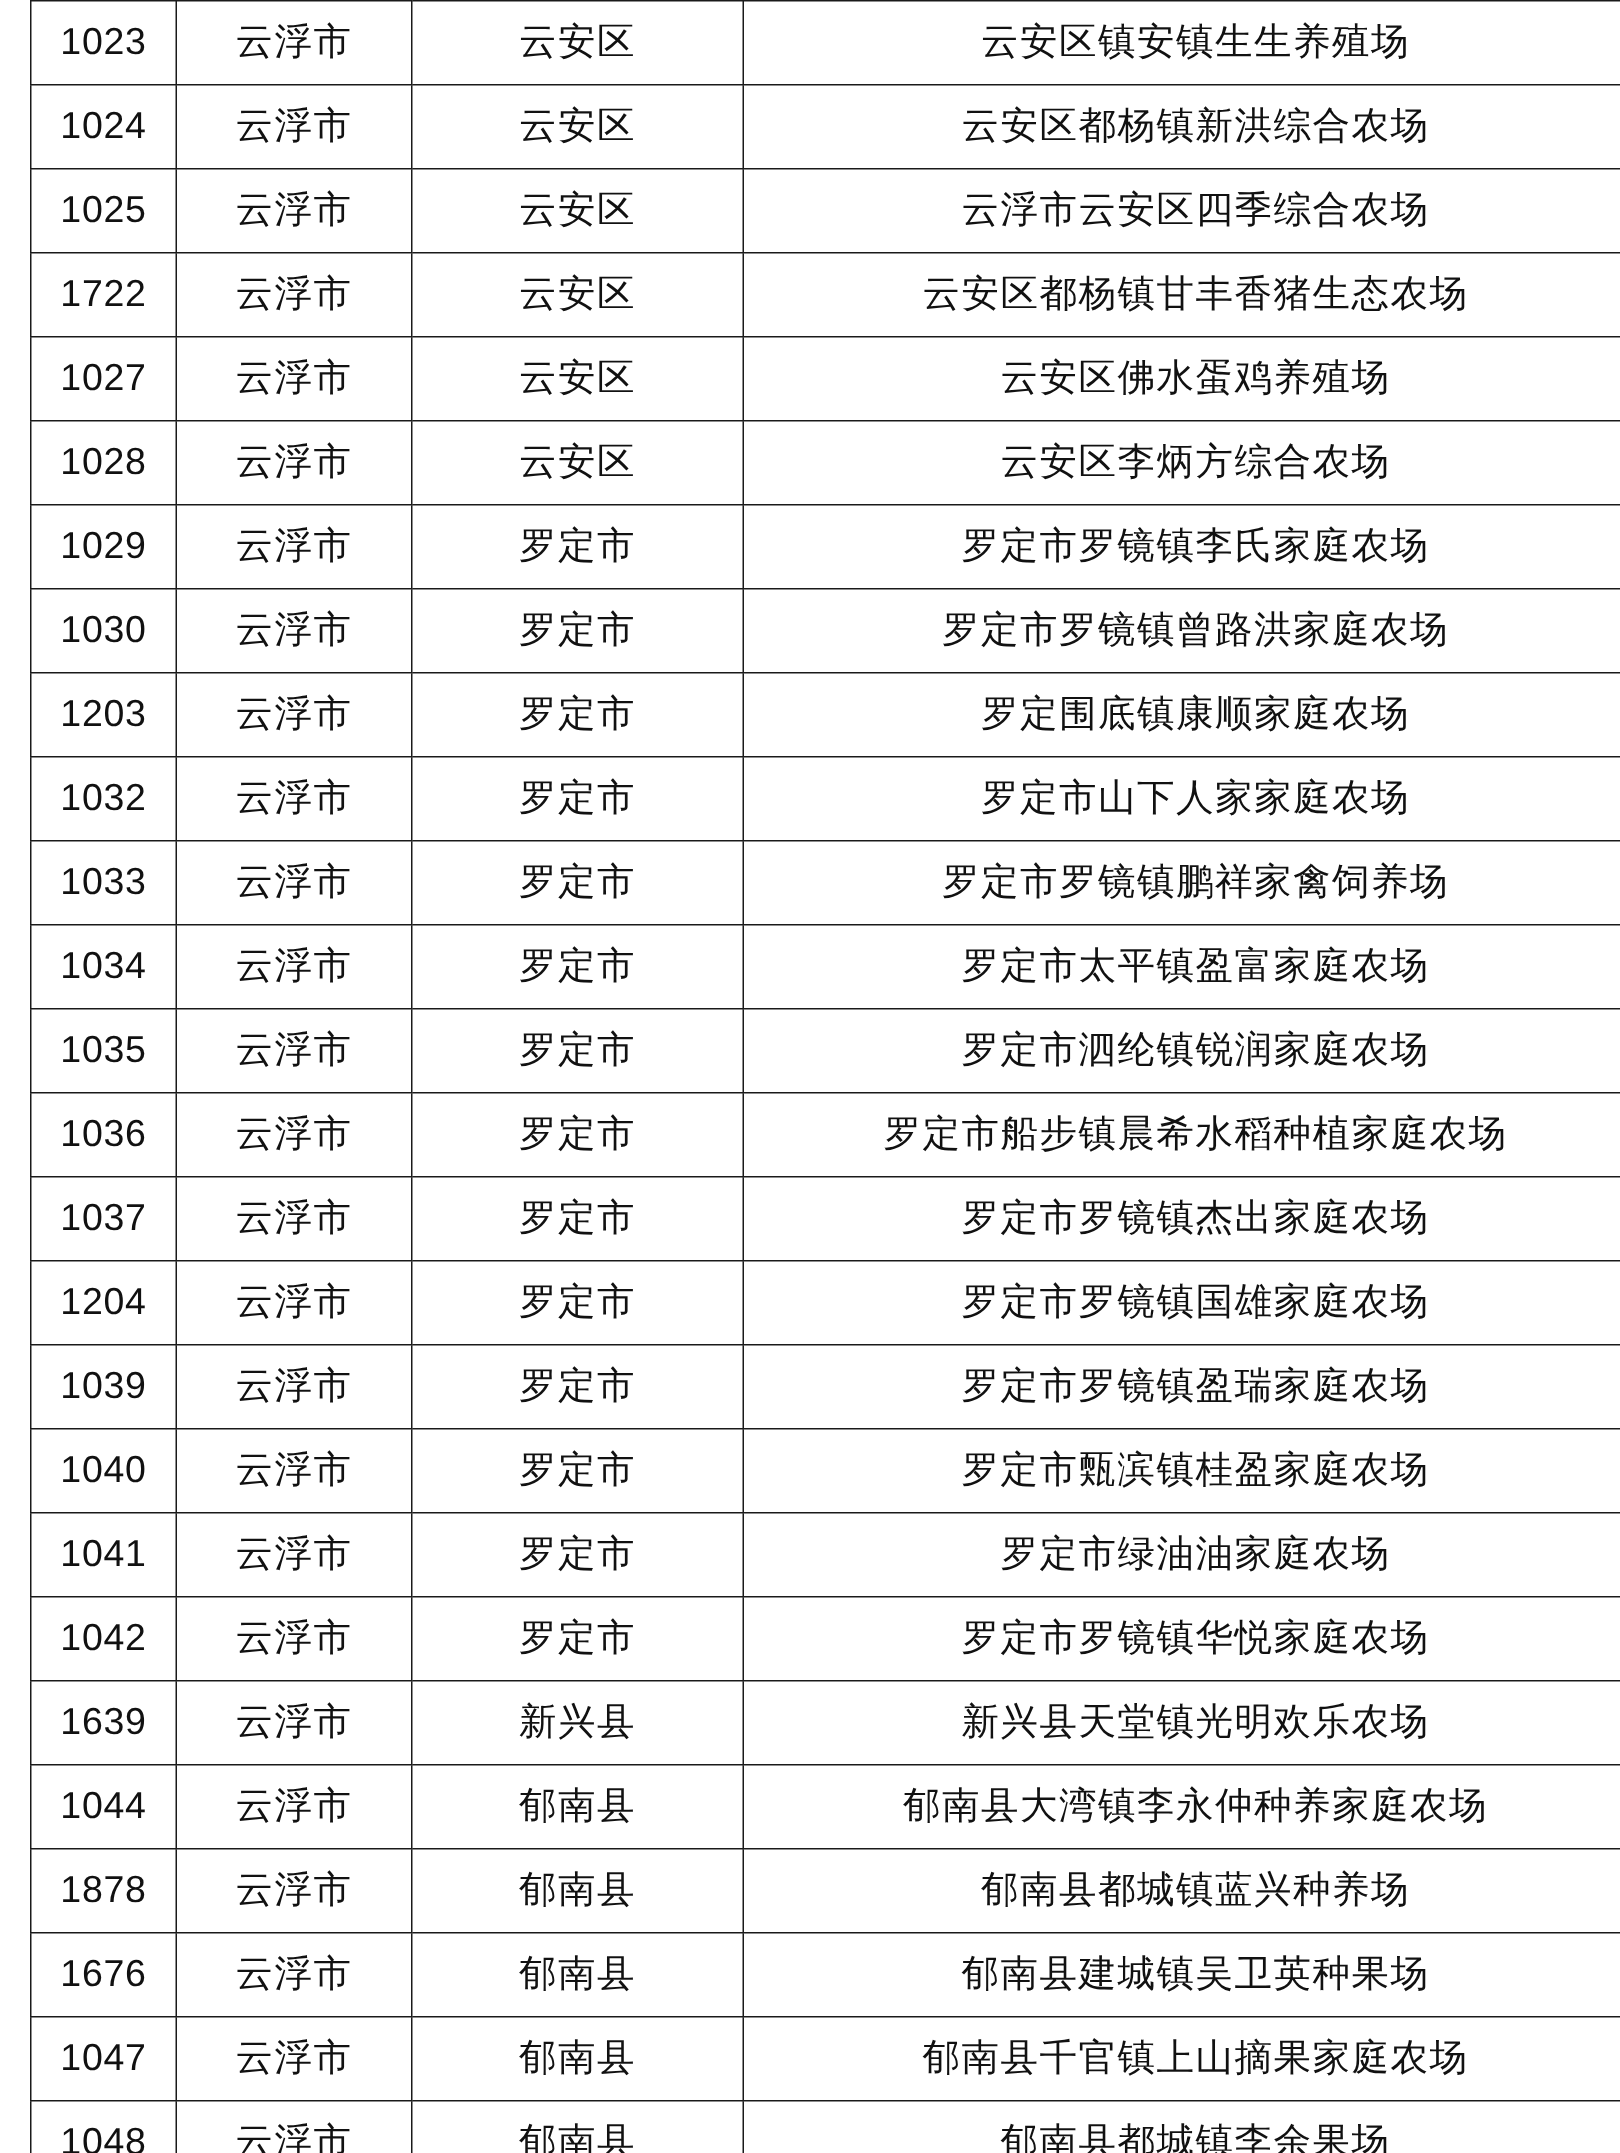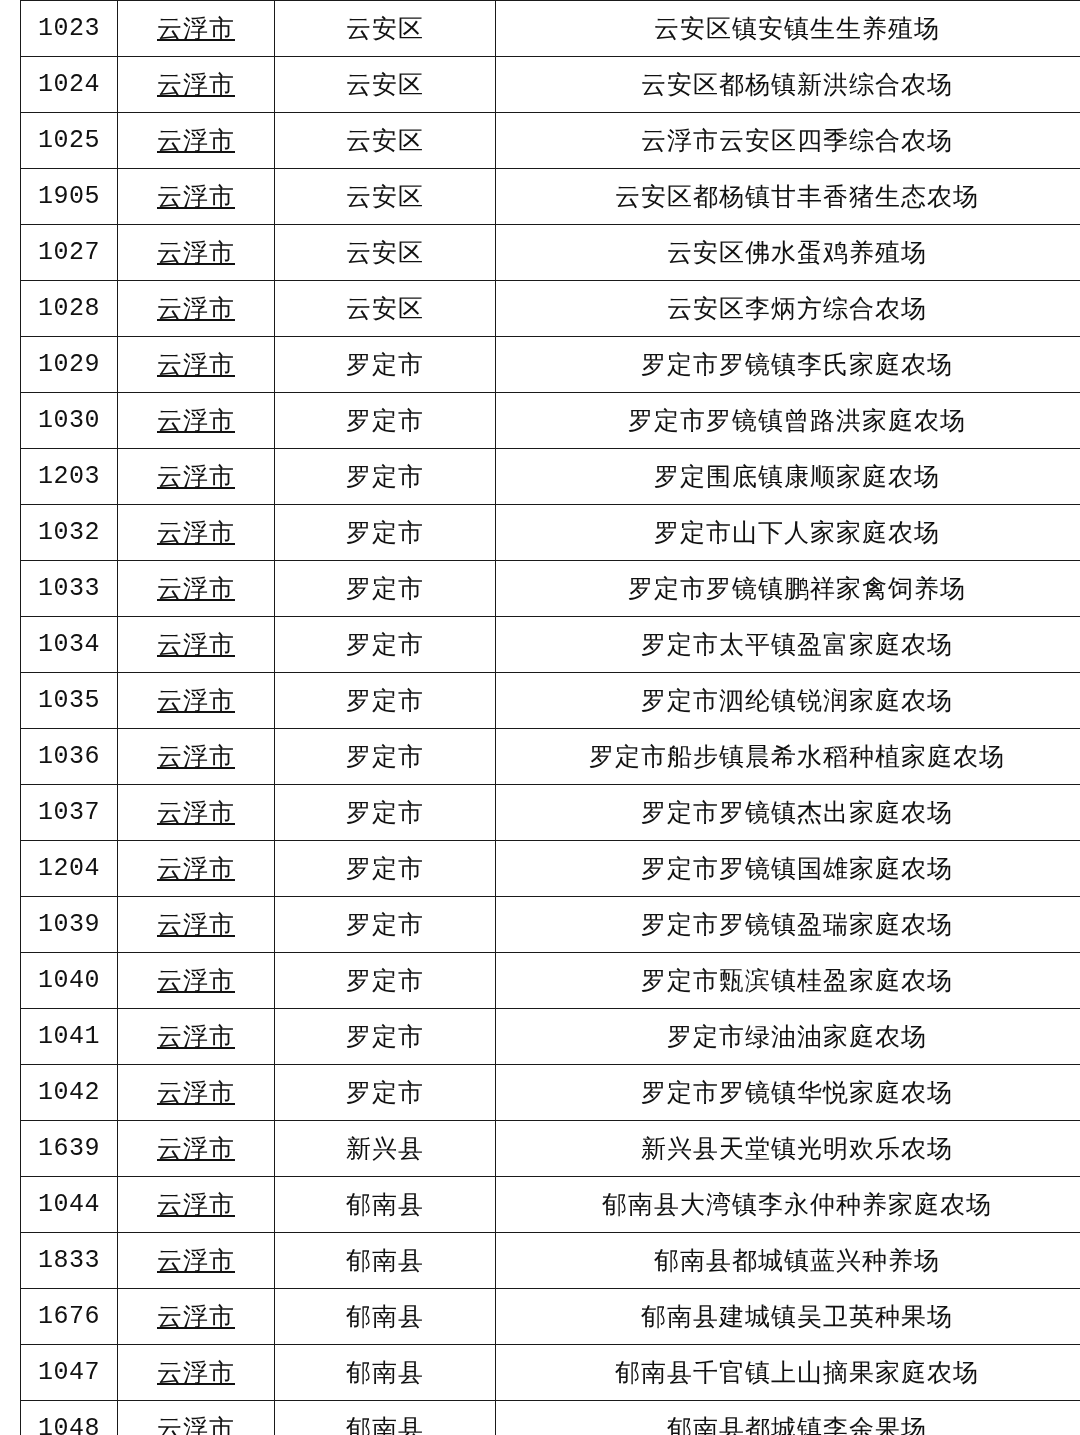--- a/index.html
+++ b/index.html
@@ -31,27 +31,26 @@
     padding: 0 4px;
     text-align: center;
     vertical-align: middle;
     font-size: 25px;
     line-height: 1.1;
     white-space: nowrap;
     overflow: hidden;
   }
   td.c-id {
     width: 88px;
-    font-family: Liberation Mono, monospace;
+    font-family: Liberation Sans, sans-serif;
     letter-spacing: 0.5px;
   }
   td.c-city {
     width: 148px;
     letter-spacing: 1px;
-    text-decoration: underline;
   }
   td.c-district {
     width: 212px;
     letter-spacing: 1px;
   }
   td.c-name {
     width: 594px;
     letter-spacing: 1px;
   }
 </style>
@@ -73,21 +72,21 @@
           <td class="c-district">云安区</td>
           <td class="c-name">云安区都杨镇新洪综合农场</td>
         </tr>
         <tr>
           <td class="c-id">1025</td>
           <td class="c-city">云浮市</td>
           <td class="c-district">云安区</td>
           <td class="c-name">云浮市云安区四季综合农场</td>
         </tr>
         <tr>
-          <td class="c-id">1905</td>
+          <td class="c-id">1722</td>
           <td class="c-city">云浮市</td>
           <td class="c-district">云安区</td>
           <td class="c-name">云安区都杨镇甘丰香猪生态农场</td>
         </tr>
         <tr>
           <td class="c-id">1027</td>
           <td class="c-city">云浮市</td>
           <td class="c-district">云安区</td>
           <td class="c-name">云安区佛水蛋鸡养殖场</td>
         </tr>
@@ -187,21 +186,21 @@
           <td class="c-district">新兴县</td>
           <td class="c-name">新兴县天堂镇光明欢乐农场</td>
         </tr>
         <tr>
           <td class="c-id">1044</td>
           <td class="c-city">云浮市</td>
           <td class="c-district">郁南县</td>
           <td class="c-name">郁南县大湾镇李永仲种养家庭农场</td>
         </tr>
         <tr>
-          <td class="c-id">1833</td>
+          <td class="c-id">1878</td>
           <td class="c-city">云浮市</td>
           <td class="c-district">郁南县</td>
           <td class="c-name">郁南县都城镇蓝兴种养场</td>
         </tr>
         <tr>
           <td class="c-id">1676</td>
           <td class="c-city">云浮市</td>
           <td class="c-district">郁南县</td>
           <td class="c-name">郁南县建城镇吴卫英种果场</td>
         </tr>

